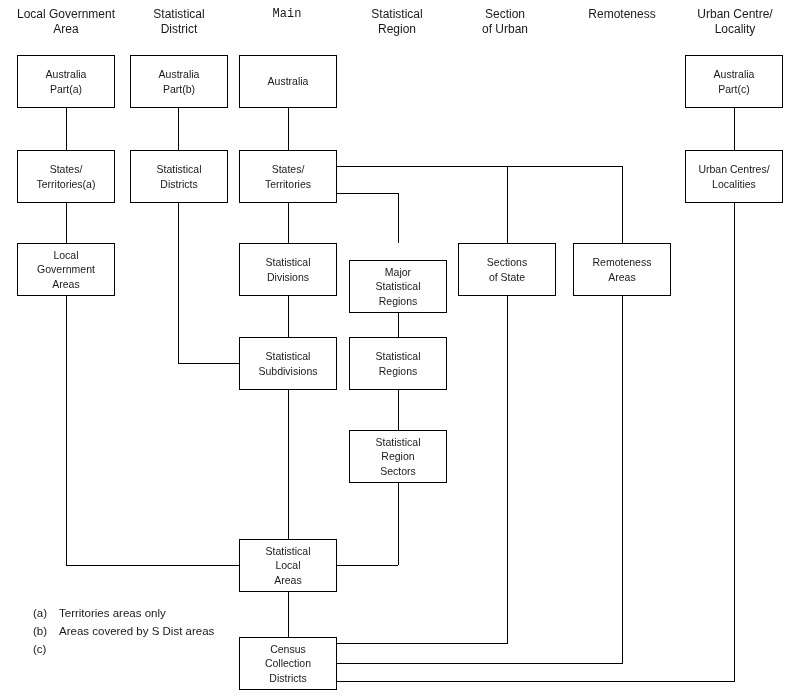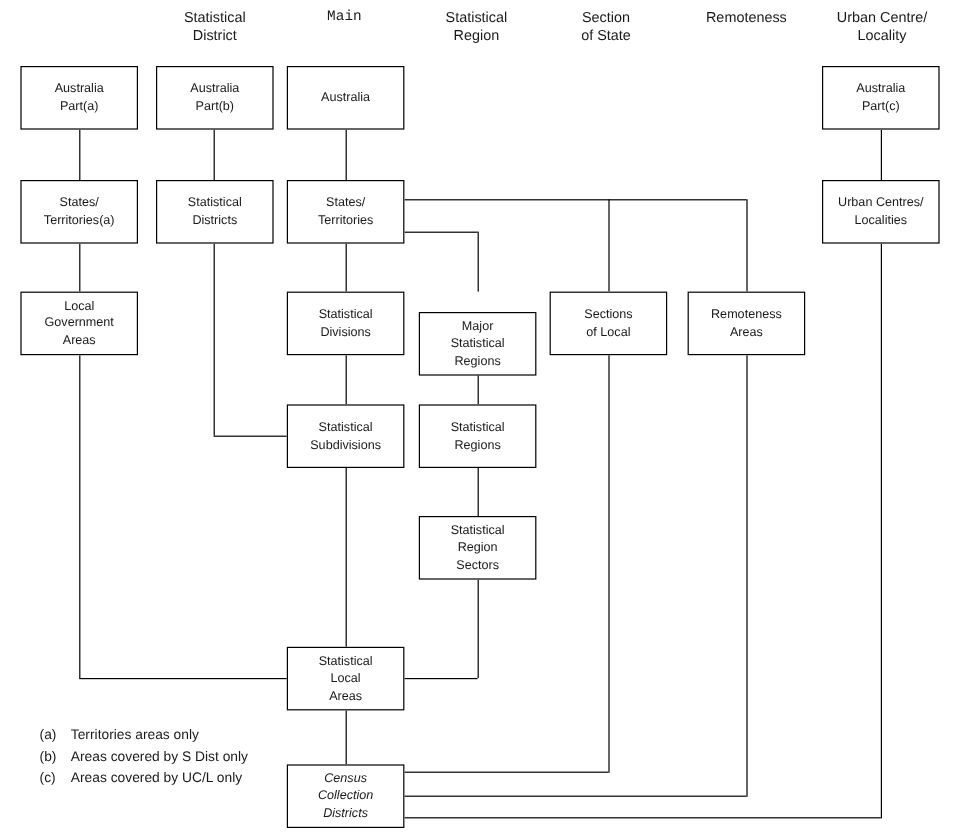--- a/index.html
+++ b/index.html
@@ -83,27 +83,29 @@
   <div class="ln v" style="left:507px; top:296px; height:348px;"></div>
   <div class="ln h" style="left:337px; top:643px; width:170px;"></div>
 
   <div class="ln v" style="left:622px; top:296px; height:368px;"></div>
   <div class="ln h" style="left:337px; top:663px; width:285px;"></div>
 
   <div class="ln v" style="left:734px; top:108px; height:42px;"></div>
   <div class="ln v" style="left:734px; top:203px; height:479px;"></div>
   <div class="ln h" style="left:337px; top:681px; width:397px;"></div>
 
+  <div class="hdr" style="left:1px;   top:7px;">Local Government
+Area</div>
   <div class="hdr" style="left:114px; top:7px;">Statistical
 District</div>
   <div class="hdr" style="left:222px; top:7px;font-family:Liberation Mono, monospace;">Main</div>
   <div class="hdr" style="left:332px; top:7px;">Statistical
 Region</div>
   <div class="hdr" style="left:440px; top:7px;">Section
-of State</div>
+of Urban</div>
   <div class="hdr" style="left:557px; top:7px;">Remoteness</div>
   <div class="hdr" style="left:670px; top:7px;">Urban Centre/
 Locality</div>
 
   <div class="node" style="left:17px; top:55px;">Australia
 Part(a)</div>
   <div class="node" style="left:17px; top:150px;">States/
 Territories(a)</div>
   <div class="node" style="left:17px; top:243px;">Local
 Government
@@ -117,52 +119,51 @@
   <div class="node" style="left:239px; top:55px;">Australia</div>
   <div class="node" style="left:239px; top:150px;">States/
 Territories</div>
   <div class="node" style="left:239px; top:243px;">Statistical
 Divisions</div>
   <div class="node" style="left:239px; top:337px;">Statistical
 Subdivisions</div>
   <div class="node" style="left:239px; top:539px;">Statistical
 Local
 Areas</div>
-  <div class="node" style="left:239px; top:637px;font-style:italic;">Census
+  <div class="node" style="left:239px; top:637px;">Census
 Collection
 Districts</div>
 
   <div class="node" style="left:349px; top:260px;">Major
 Statistical
 Regions</div>
   <div class="node" style="left:349px; top:337px;">Statistical
 Regions</div>
   <div class="node" style="left:349px; top:430px;">Statistical
 Region
 Sectors</div>
 
   <div class="node" style="left:458px; top:243px;">Sections
-of Local</div>
+of State</div>
 
   <div class="node" style="left:573px; top:243px;">Remoteness
 Areas</div>
 
   <div class="node" style="left:685px; top:55px;">Australia
 Part(c)</div>
   <div class="node" style="left:685px; top:150px;text-align:center;">Urban Centres/
 Localities</div>
 
   <div id="footnotes">
     <div class="fn-row">
       <span class="fn-marker">(a)</span>
       <span>Territories areas only</span>
     </div>
     <div class="fn-row">
       <span class="fn-marker">(b)</span>
-      <span>Areas covered by S Dist only</span>
+      <span>Areas covered by S Dist areas</span>
     </div>
     <div class="fn-row">
       <span class="fn-marker">(c)</span>
-      <span>Areas covered by UC/L only</span>
     </div>
   </div>
 
 </div>
 
 </body></html>

